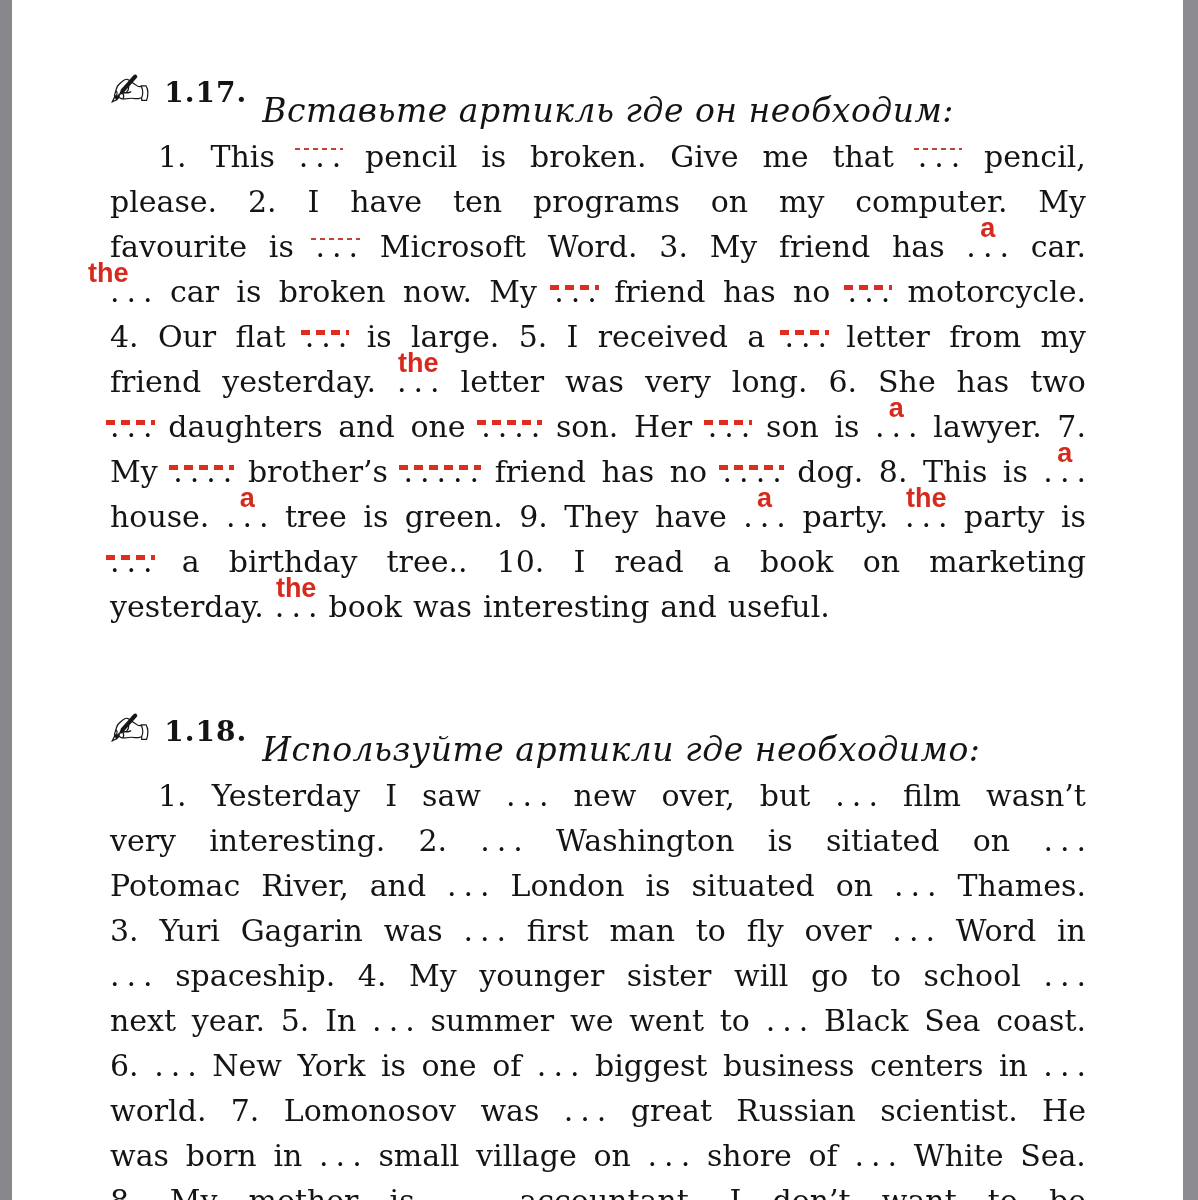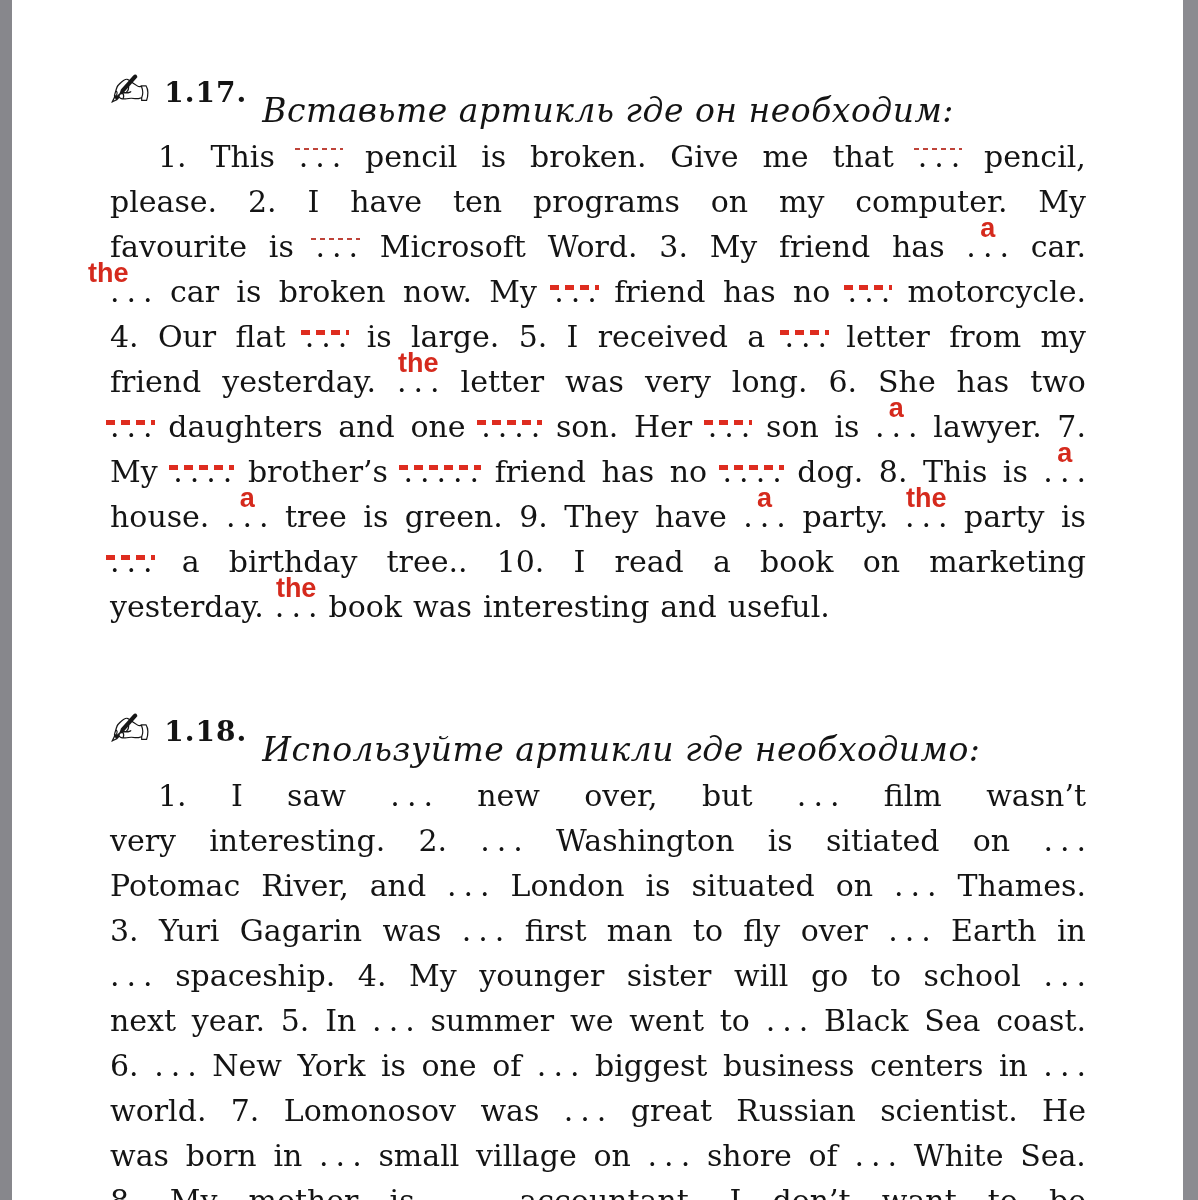--- a/index.html
+++ b/index.html
@@ -206,20 +206,21 @@
 
     <section class="ex ex-2">
       <div class="ex-header">
         <span class="hand">✍</span>
         <span class="num">1.18.</span>
         <span class="ttl">Используйте артикли где необходимо:</span>
       </div>
       <div class="ex-body">
           <div class="line indent">
             <span class="w">1.</span>
+            <span class="w">Yesterday</span>
             <span class="w">I</span>
             <span class="w">saw</span>
             <span class="gapx"><span class="dots">...</span></span>
             <span class="w">new</span>
             <span class="w">over,</span>
             <span class="w">but</span>
             <span class="gapx"><span class="dots">...</span></span>
             <span class="w">film</span>
             <span class="w">wasn’t</span>
           </div>
@@ -251,21 +252,21 @@
             <span class="w">Yuri</span>
             <span class="w">Gagarin</span>
             <span class="w">was</span>
             <span class="gapx"><span class="dots">...</span></span>
             <span class="w">first</span>
             <span class="w">man</span>
             <span class="w">to</span>
             <span class="w">fly</span>
             <span class="w">over</span>
             <span class="gapx"><span class="dots">...</span></span>
-            <span class="w">Earth</span>
+            <span class="w">Word</span>
             <span class="w">in</span>
           </div>
           <div class="line">
             <span class="gapx"><span class="dots">...</span></span>
             <span class="w">spaceship.</span>
             <span class="w">4.</span>
             <span class="w">My</span>
             <span class="w">younger</span>
             <span class="w">sister</span>
             <span class="w">will</span>

